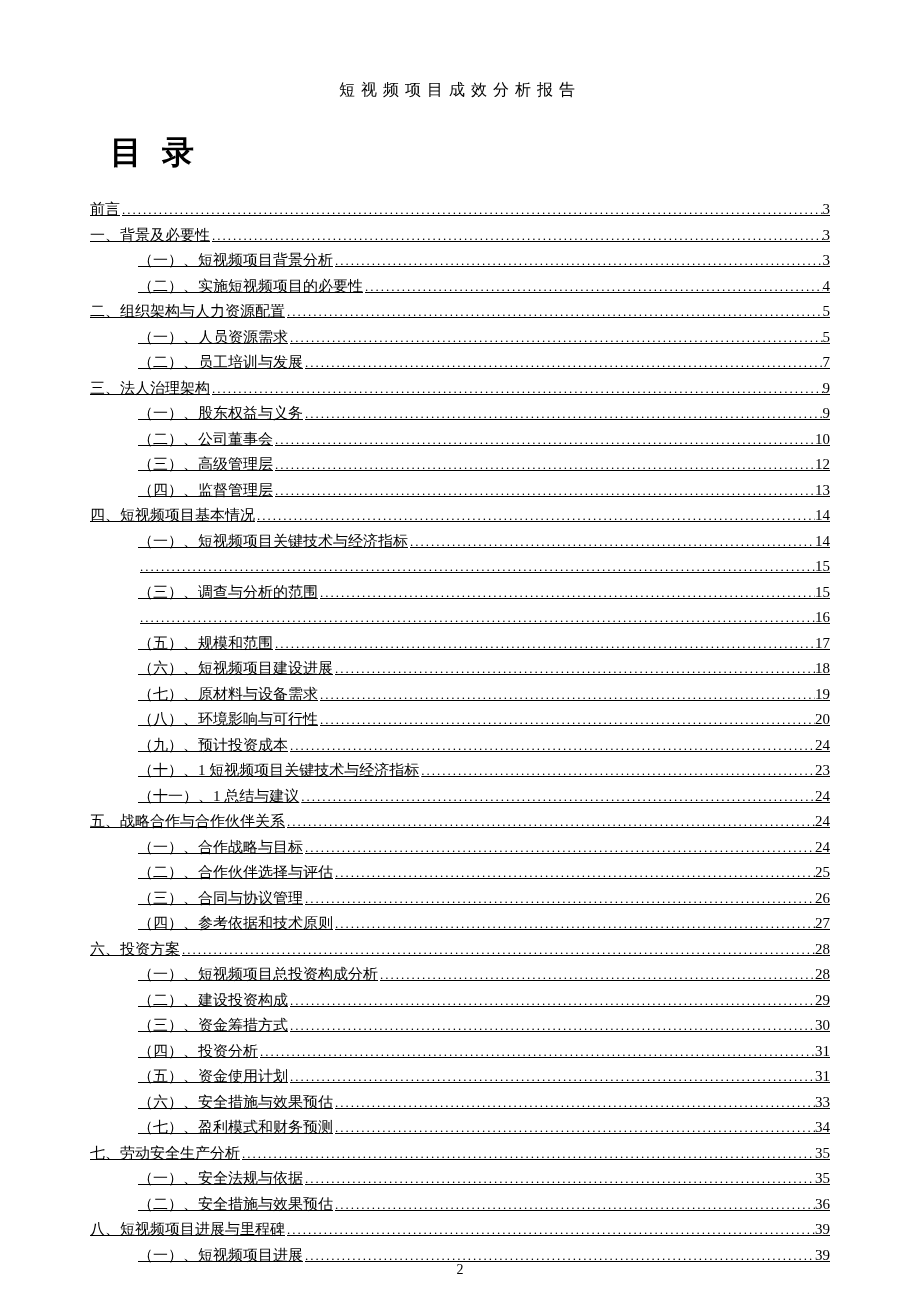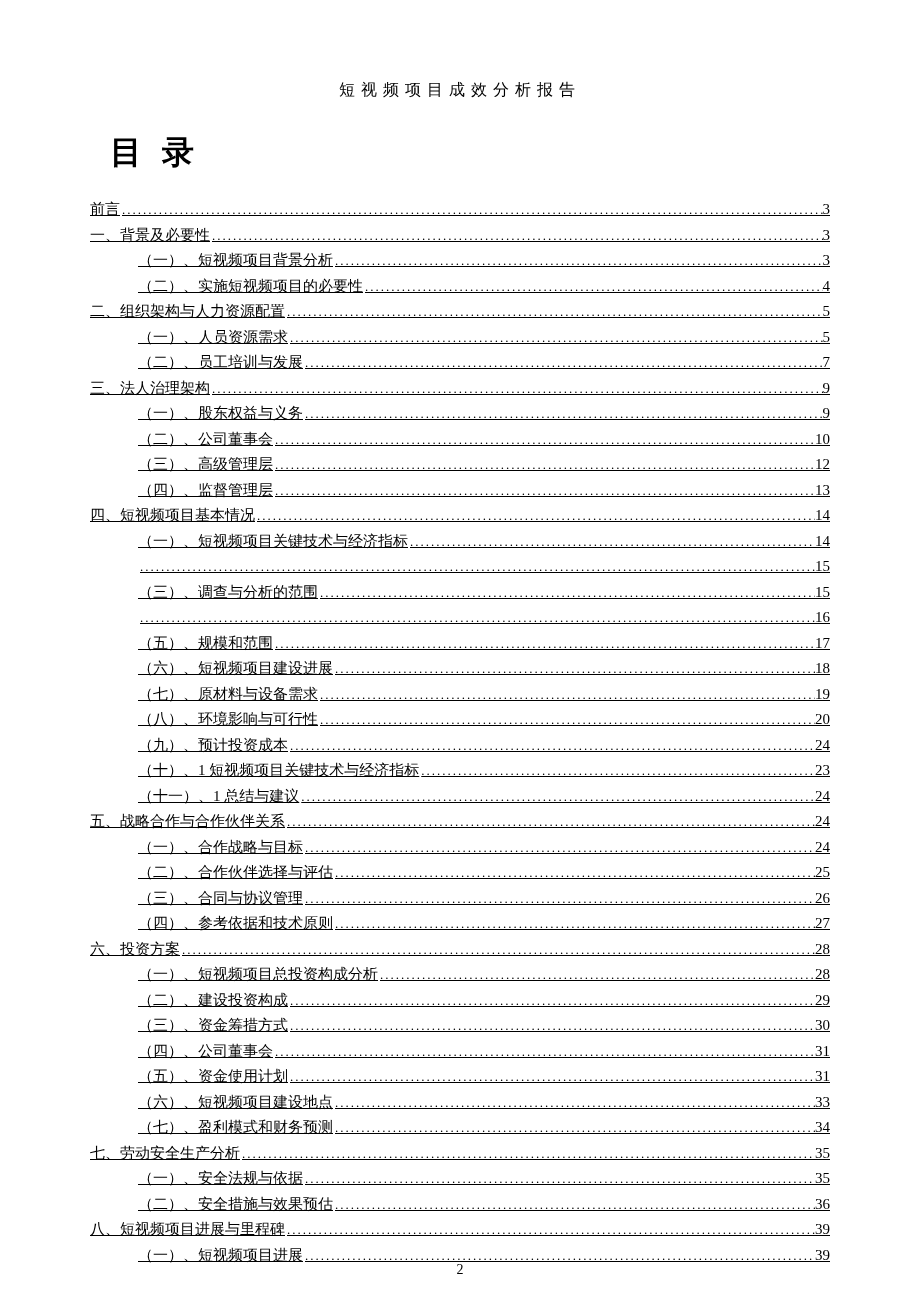--- a/index.html
+++ b/index.html
@@ -223,31 +223,31 @@
         <span class="toc-label">（二）、建设投资构成</span>
         <span class="toc-dots"></span>
         <span class="toc-page">29</span>
       </div>
       <div class="toc-entry level-1">
         <span class="toc-label">（三）、资金筹措方式</span>
         <span class="toc-dots"></span>
         <span class="toc-page">30</span>
       </div>
       <div class="toc-entry level-1">
-        <span class="toc-label">（四）、公司董事会 </span>
+        <span class="toc-label">（四）、投资分析 </span>
         <span class="toc-dots"></span>
         <span class="toc-page">31</span>
       </div>
       <div class="toc-entry level-1">
         <span class="toc-label">（五）、资金使用计划</span>
         <span class="toc-dots"></span>
         <span class="toc-page">31</span>
       </div>
       <div class="toc-entry level-1">
-        <span class="toc-label">（六）、短视频项目建设地点</span>
+        <span class="toc-label">（六）、安全措施与效果预估</span>
         <span class="toc-dots"></span>
         <span class="toc-page">33</span>
       </div>
       <div class="toc-entry level-1">
         <span class="toc-label">（七）、盈利模式和财务预测</span>
         <span class="toc-dots"></span>
         <span class="toc-page">34</span>
       </div>
       <div class="toc-entry level-0">
         <span class="toc-label">七、劳动安全生产分析</span>

